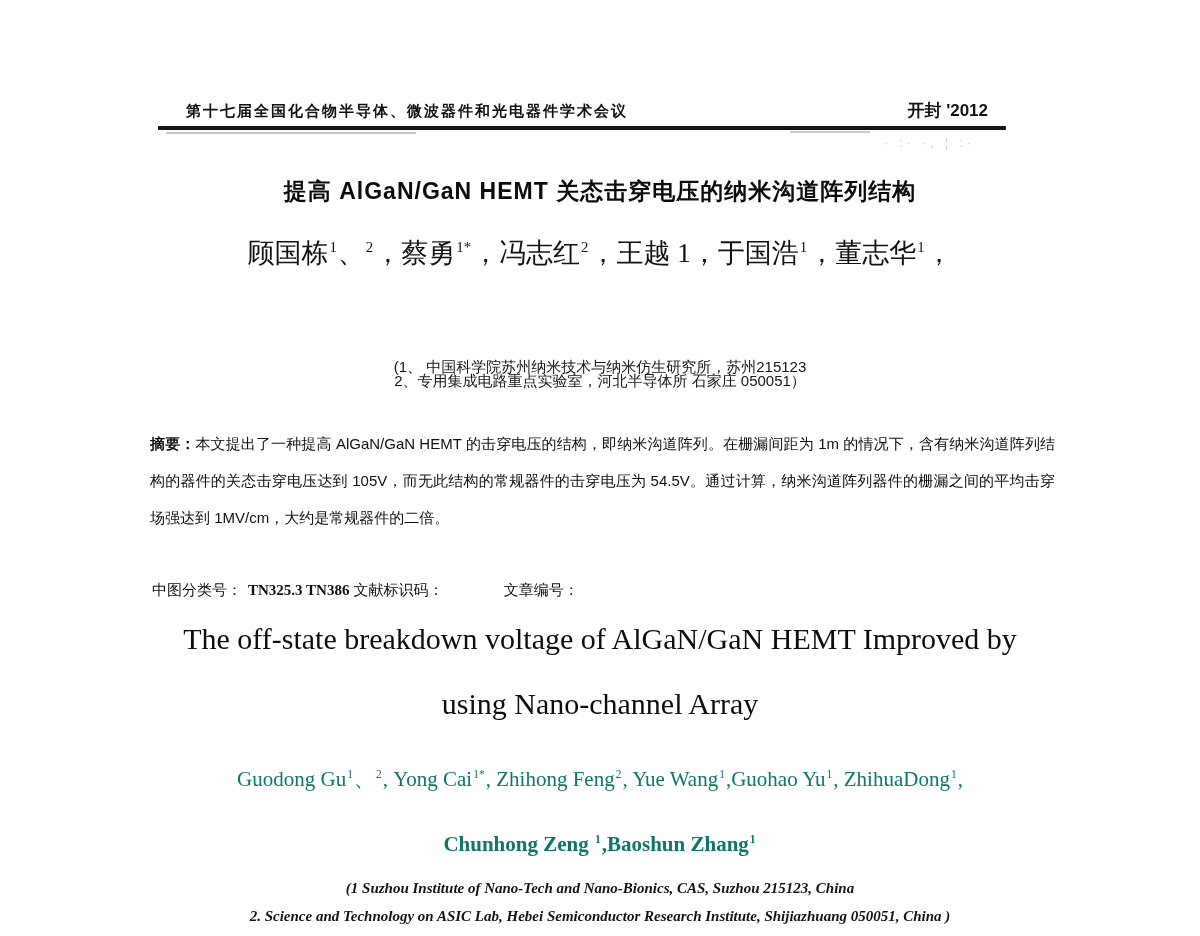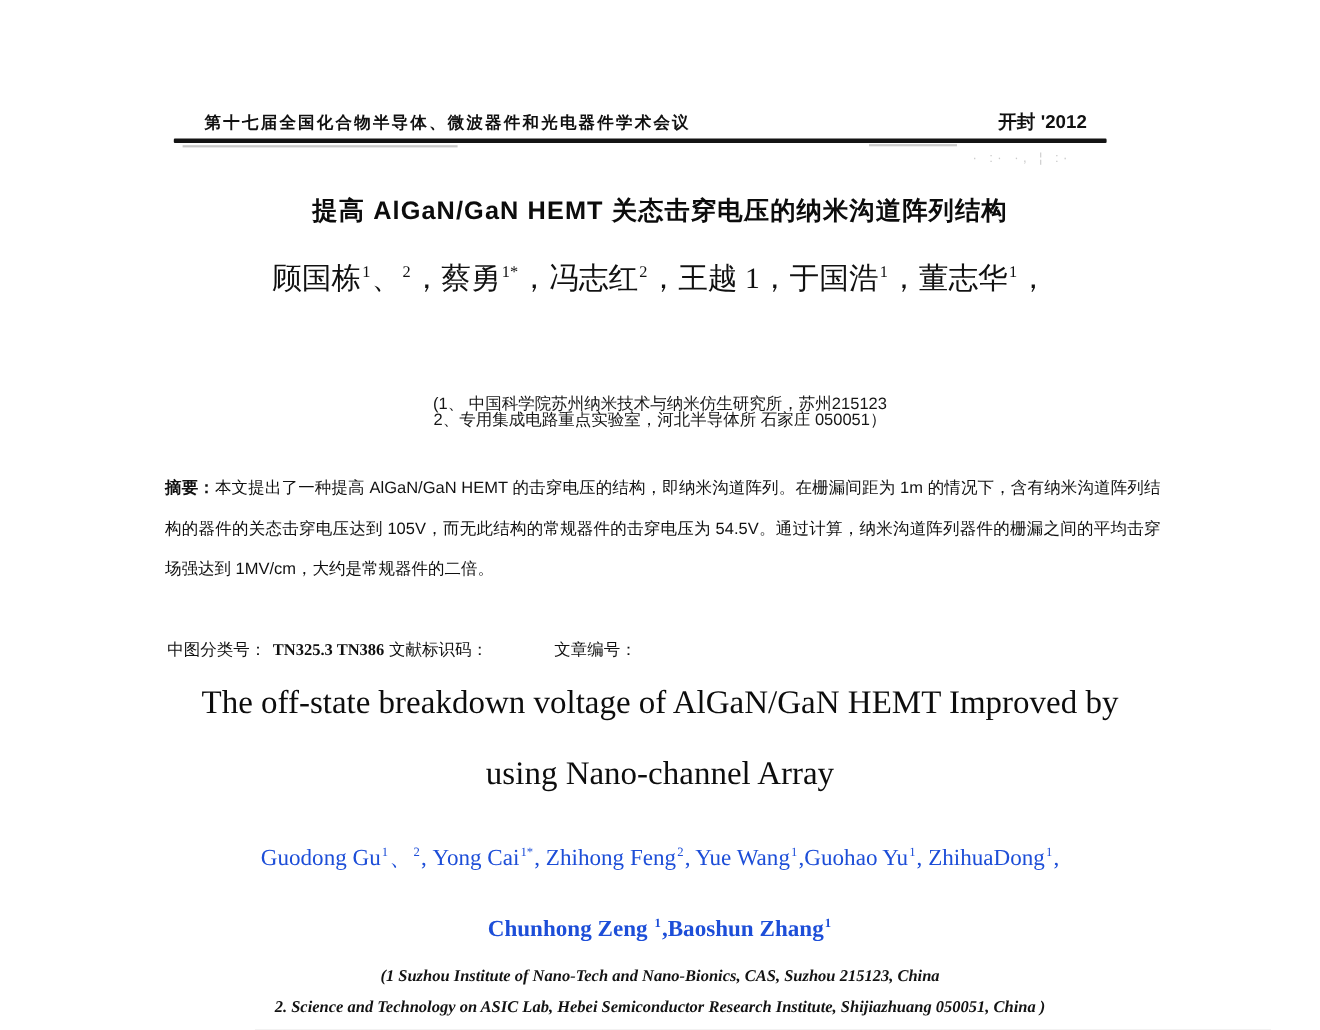--- a/index.html
+++ b/index.html
@@ -143,21 +143,21 @@
     font-family: "Liberation Serif", "DejaVu Serif", serif;
   }
   .en-title.l1 { top: 622px; }
   .en-title.l2 { top: 687px; }
 
   .en-authors {
     position: absolute;
     left: 0; right: 0;
     text-align: center;
     font-size: 21px;
-    color: #1d4ed8;
+    color: #0f766e;
     font-family: "Liberation Serif", "DejaVu Serif", serif;
   }
   .en-authors.l1 { top: 765px; }
   .en-authors.l2 { top: 832px; font-weight: bold; }
 
   .en-affil {
     position: absolute;
     left: 0; right: 0;
     text-align: center;
     font-size: 15px;

